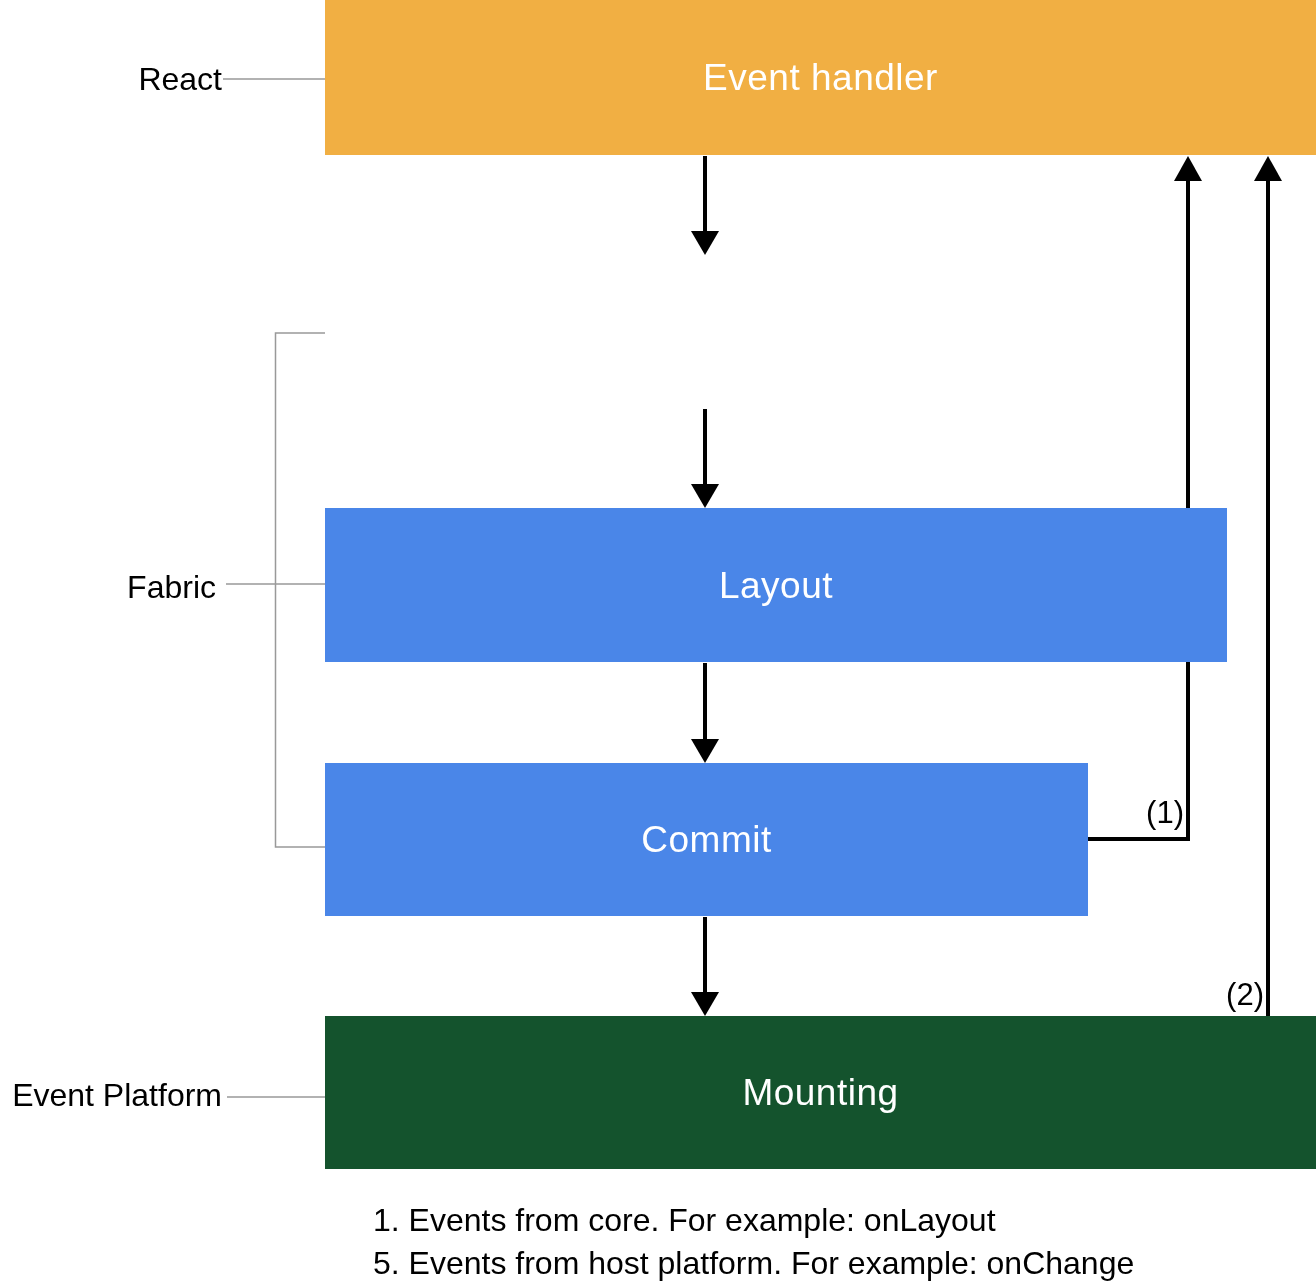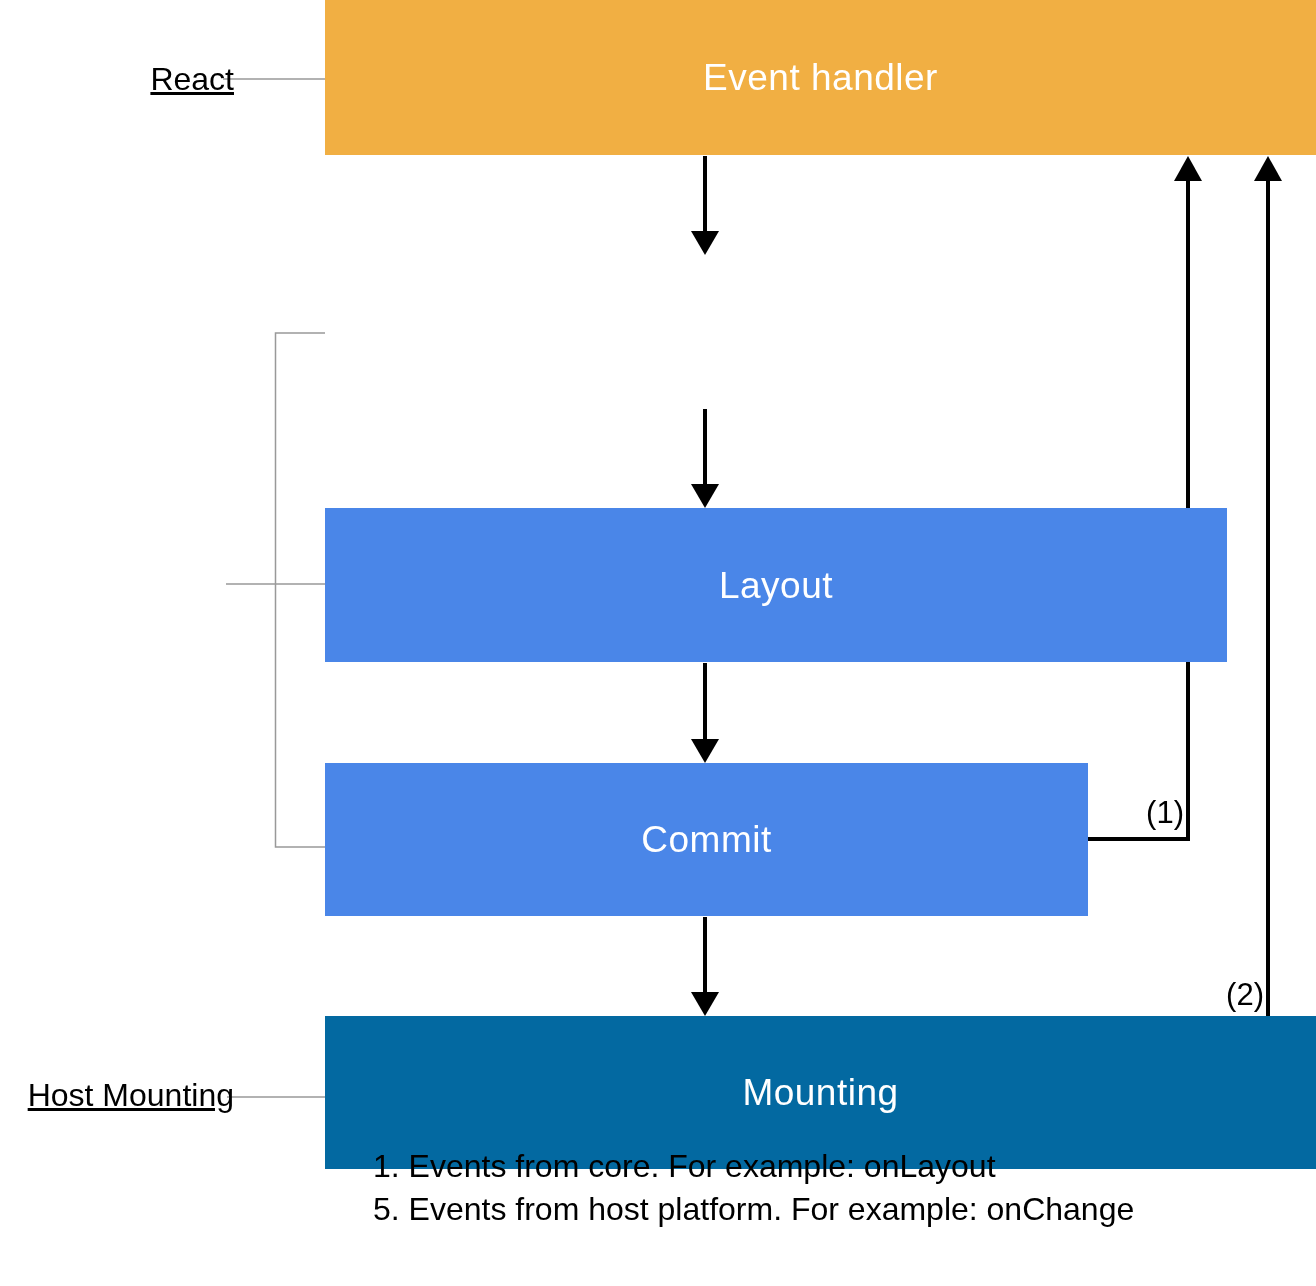--- a/index.html
+++ b/index.html
@@ -28,45 +28,44 @@
     letter-spacing: 0.5px;
     white-space: nowrap;
   }
   .box-event-handler { left: 325px; top: 0px;    width: 991px; height: 155px; }
   .box-tree-creation { left: 325px; top: 255px;  width: 763px; height: 153px; }
   .box-layout        { left: 325px; top: 508px;  width: 902px; height: 154px; }
   .box-commit        { left: 325px; top: 763px;  width: 763px; height: 153px; }
   .box-mounting      { left: 325px; top: 1016px; width: 991px; height: 153px; }
   .side-label {
     position: absolute;
-    left: 12px;
+    left: 0;
     text-align: right;
     color: #000000;
     font-size: 32px;
     line-height: 1;
     white-space: nowrap;
-    text-decoration: underline;
   }
   .side-label-react         { width: 222px; top: 63px; }
   .side-label-fabric        { width: 216px; top: 571px; }
   .side-label-host-platform { width: 222px; top: 1079px; }
   .feedback-label {
     position: absolute;
     text-align: right;
     color: #000000;
     font-size: 31px;
     line-height: 1;
     white-space: nowrap;
   }
   .feedback-label-1 { left: 1064px; width: 120px; top: 797px; }
   .feedback-label-2 { left: 1144px; width: 120px; top: 979px; }
   .footnotes {
     position: absolute;
     left: 373px;
-    top: 1145px;
+    top: 1199px;
     color: #000000;
     font-size: 32px;
     line-height: 43px;
     white-space: nowrap;
   }
 </style>
 </head>
 <body>
 
 <div class="stage">
@@ -104,36 +103,37 @@
       </g>
 
       <g>
         <line x1="1268" y1="1016" x2="1268" y2="179"></line>
         <polygon points="1254,181 1282,181 1268,156" stroke="none"></polygon>
       </g>
     </g>
   </svg>
 
   <div class="side-label side-label-react">React</div>
-  <div class="side-label side-label-host-platform">Host Mounting</div>
+  <div class="side-label side-label-fabric">Fabric</div>
+  <div class="side-label side-label-host-platform">Event Platform</div>
 
   <div class="box box-event-handler" style="background-color: rgb(241, 175, 67);">
     <span>Event handler</span>
   </div>
 
 
   <div class="box box-layout" style="background-color: rgb(74, 134, 232);">
     <span>Layout</span>
   </div>
 
   <div class="box box-commit" style="background-color: rgb(74, 134, 232); text-align: center;">
     <span>Commit</span>
   </div>
 
-  <div class="box box-mounting" style="background-color: #0369a1;">
+  <div class="box box-mounting" style="background-color: #14532d;">
     <span>Mounting</span>
   </div>
 
   <div class="feedback-label feedback-label-1">(1)</div>
   <div class="feedback-label feedback-label-2">(2)</div>
 
   <div class="footnotes">
     <div>1. Events from core. For example: onLayout</div>
     <div>5. Events from host platform. For example: onChange</div>
   </div>

